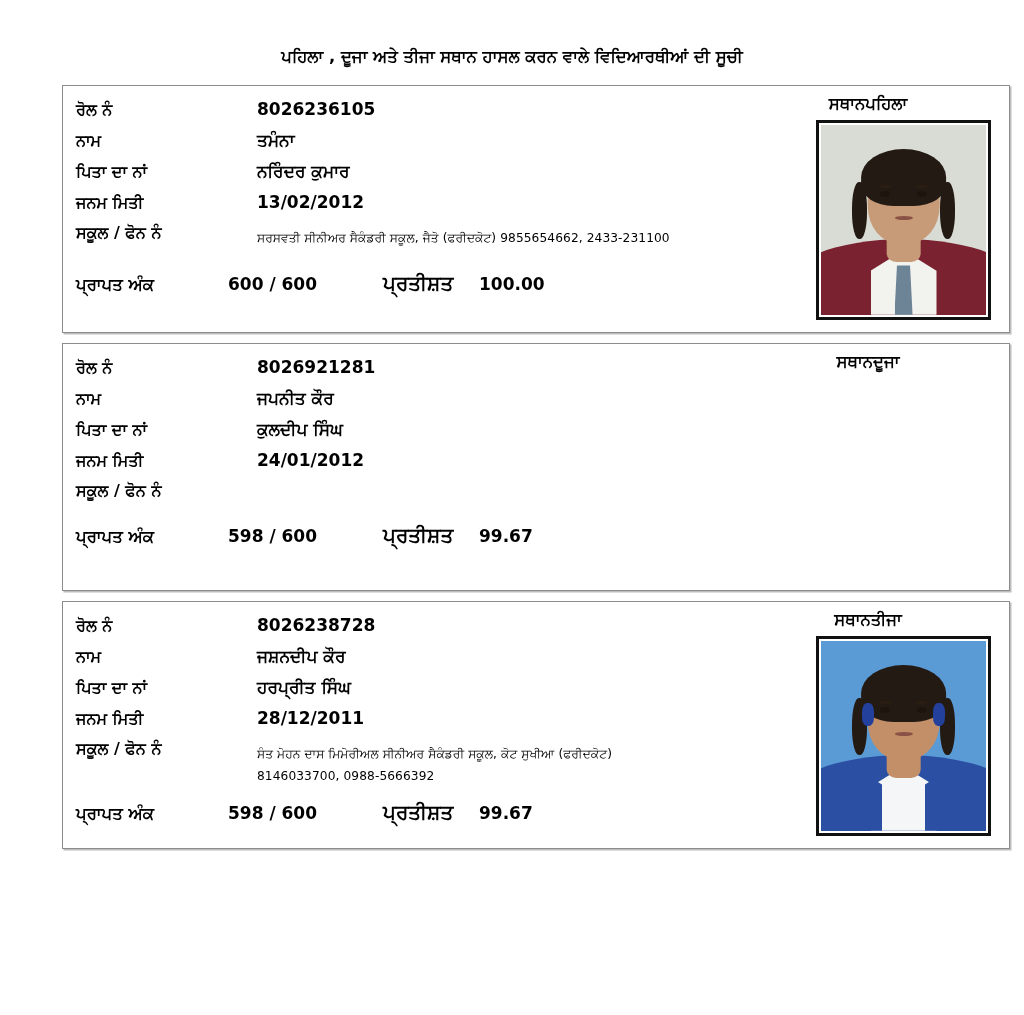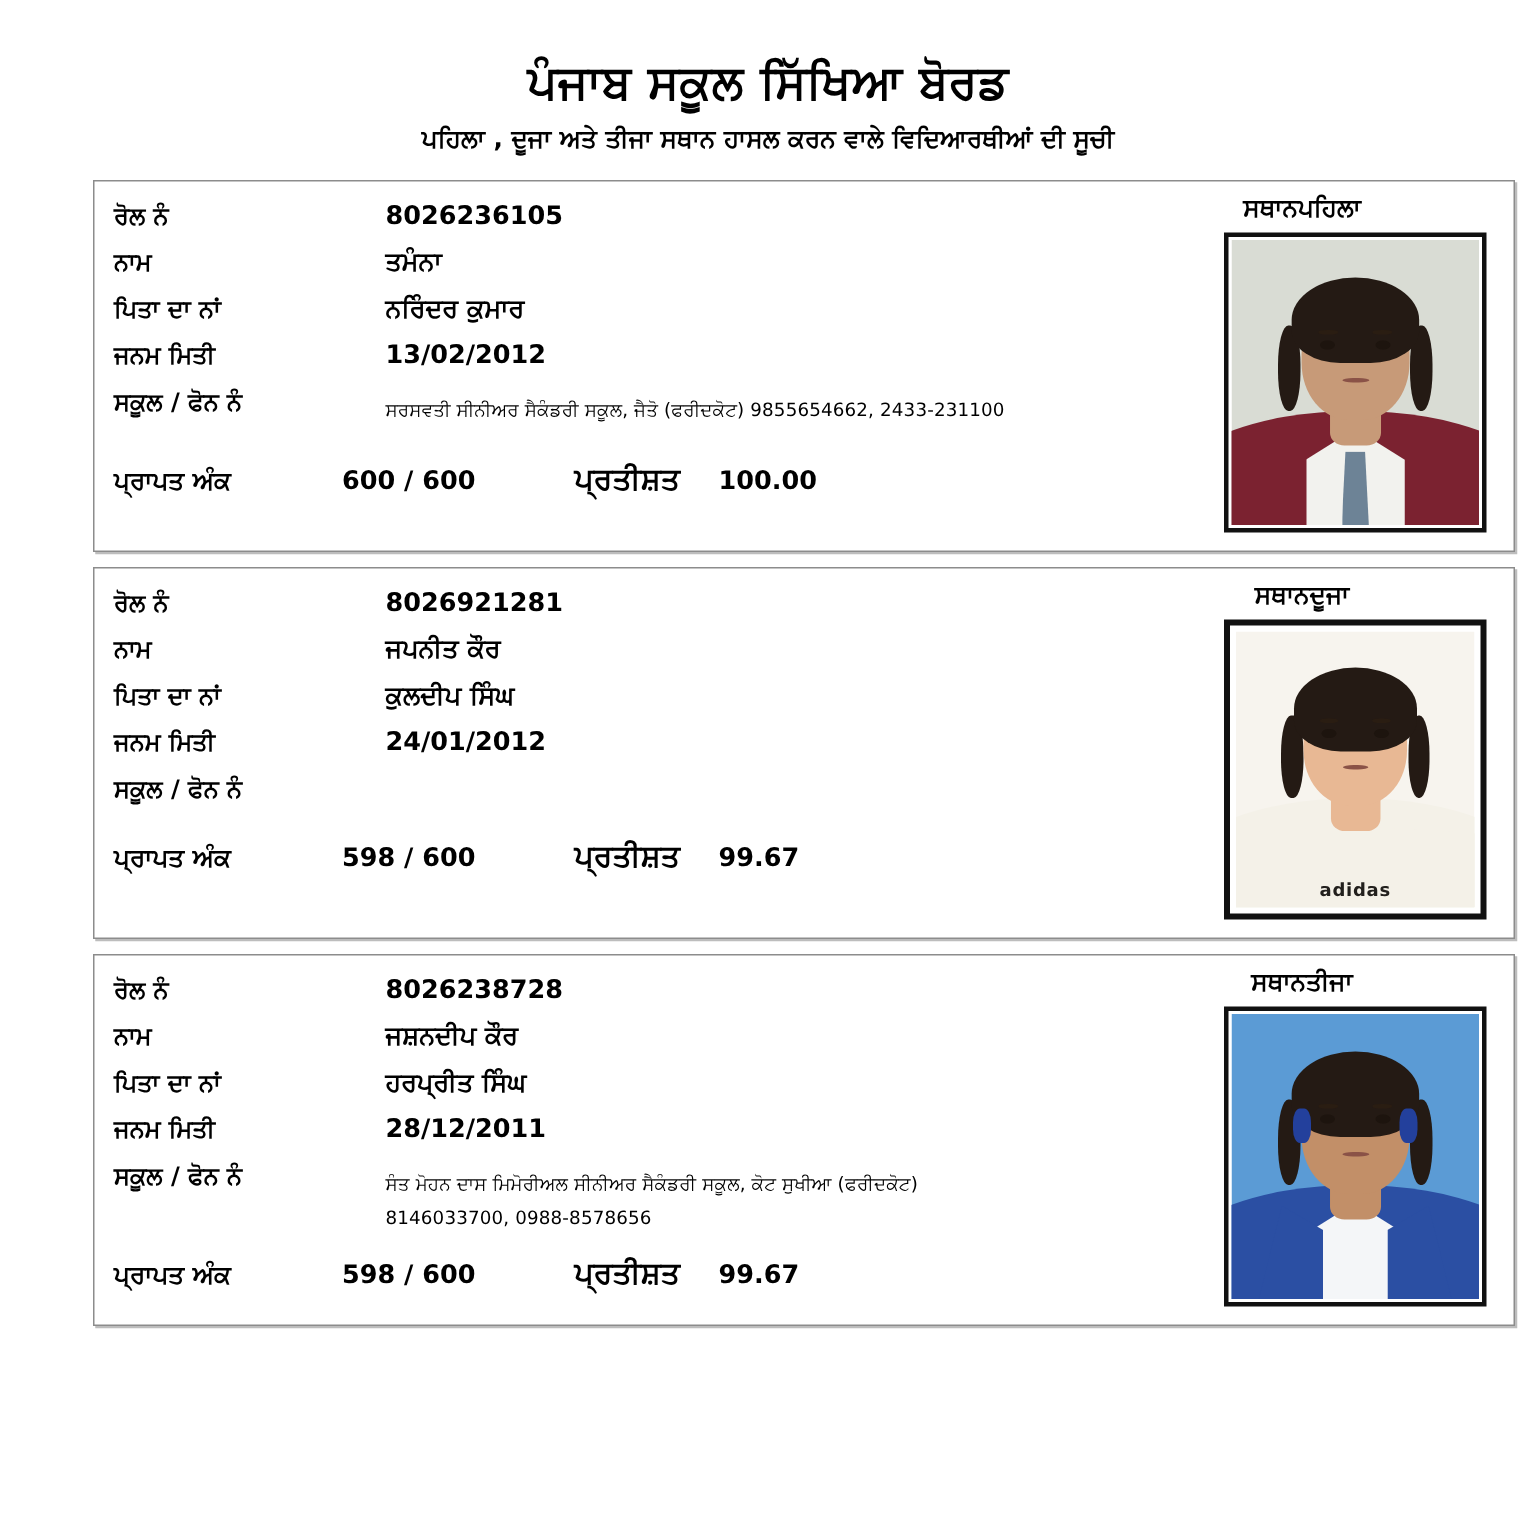--- a/index.html
+++ b/index.html
@@ -307,21 +307,20 @@
     letter-spacing: 0.5px;
     font-family: "DejaVu Sans", sans-serif;
   }
 </style>
 </head>
 <body>
 
 <div class="page">
 
   <div class="header">
-    <div class="doc-title">ਪੰਜਾਬ ਸਕੂਲ ਸਿੱਖਿਆ ਬੋਰਡ</div>
     <div class="doc-subtitle2">ਪਹਿਲਾ , ਦੂਜਾ ਅਤੇ ਤੀਜਾ ਸਥਾਨ ਹਾਸਲ ਕਰਨ ਵਾਲੇ ਵਿਦਿਆਰਥੀਆਂ ਦੀ ਸੂਚੀ</div>
   </div>
 
   <div class="cards" id="cards-container">
   <div class="card">
     <div class="card-inner">
 
       <div class="field-row">
         <div class="field-label">ਰੋਲ ਨੰ</div>
         <div class="field-value">8026236105</div>
@@ -420,40 +419,20 @@
         <div class="marks-value">598 / 600</div>
         <div class="pct-label">ਪ੍ਰਤੀਸ਼ਤ</div>
         <div class="pct-value">99.67</div>
       </div>
 
       <div class="rank-block">
         <div class="rank-line">
           <span>ਸਥਾਨ</span>
           <span>ਦੂਜਾ</span>
         </div>
-        <div class="photo-frame frame-thick">
-          <div class="photo-canvas">
-            <div class="bg-layer" style="background: rgb(247, 244, 238);"></div>
-            <div class="torso" style="background: rgb(244, 241, 232);"></div>
-            <div class="shirt-v" style="width: 150%; height: 30%; clip-path: polygon(50% 0px, 100% 14%, 100% 100%, 0px 100%, 0px 14%); background: rgb(244, 241, 232);"></div>
-
-            <div class="neck" style="background: rgb(232, 184, 148);"></div>
-            <div class="braid-l"></div>
-            <div class="braid-r"></div>
-            <div class="head" style="background: rgb(232, 184, 148);"></div>
-            <div class="hair"></div>
-
-            <div class="brow-l"></div>
-            <div class="brow-r"></div>
-            <div class="eye-l"></div>
-            <div class="eye-r"></div>
-            <div class="mouth"></div>
-            <div class="shirt-text">adidas</div>
-          </div>
-        </div>
       </div>
 
     </div>
   </div>
 
   <div class="card">
     <div class="card-inner">
 
       <div class="field-row">
         <div class="field-label">ਰੋਲ ਨੰ</div>
@@ -472,21 +451,21 @@
 
       <div class="field-row">
         <div class="field-label">ਜਨਮ ਮਿਤੀ</div>
         <div class="field-value">28/12/2011</div>
       </div>
 
       <div class="field-row school-row">
         <div class="field-label">ਸਕੂਲ / ਫੋਨ ਨੰ</div>
         <div class="field-value school">
           <span class="school-l1">ਸੰਤ ਮੋਹਨ ਦਾਸ ਮਿਮੋਰੀਅਲ ਸੀਨੀਅਰ ਸੈਕੰਡਰੀ ਸਕੂਲ, ਕੋਟ ਸੁਖੀਆ (ਫਰੀਦਕੋਟ)</span>
-          <span class="school-line2">8146033700, 0988-8578656</span>
+          <span class="school-line2">8146033700, 0988-5666392</span>
         </div>
       </div>
 
       <div class="marks-row tight">
         <div class="marks-label">ਪ੍ਰਾਪਤ ਅੰਕ</div>
         <div class="marks-value">598 / 600</div>
         <div class="pct-label">ਪ੍ਰਤੀਸ਼ਤ</div>
         <div class="pct-value">99.67</div>
       </div>
 

